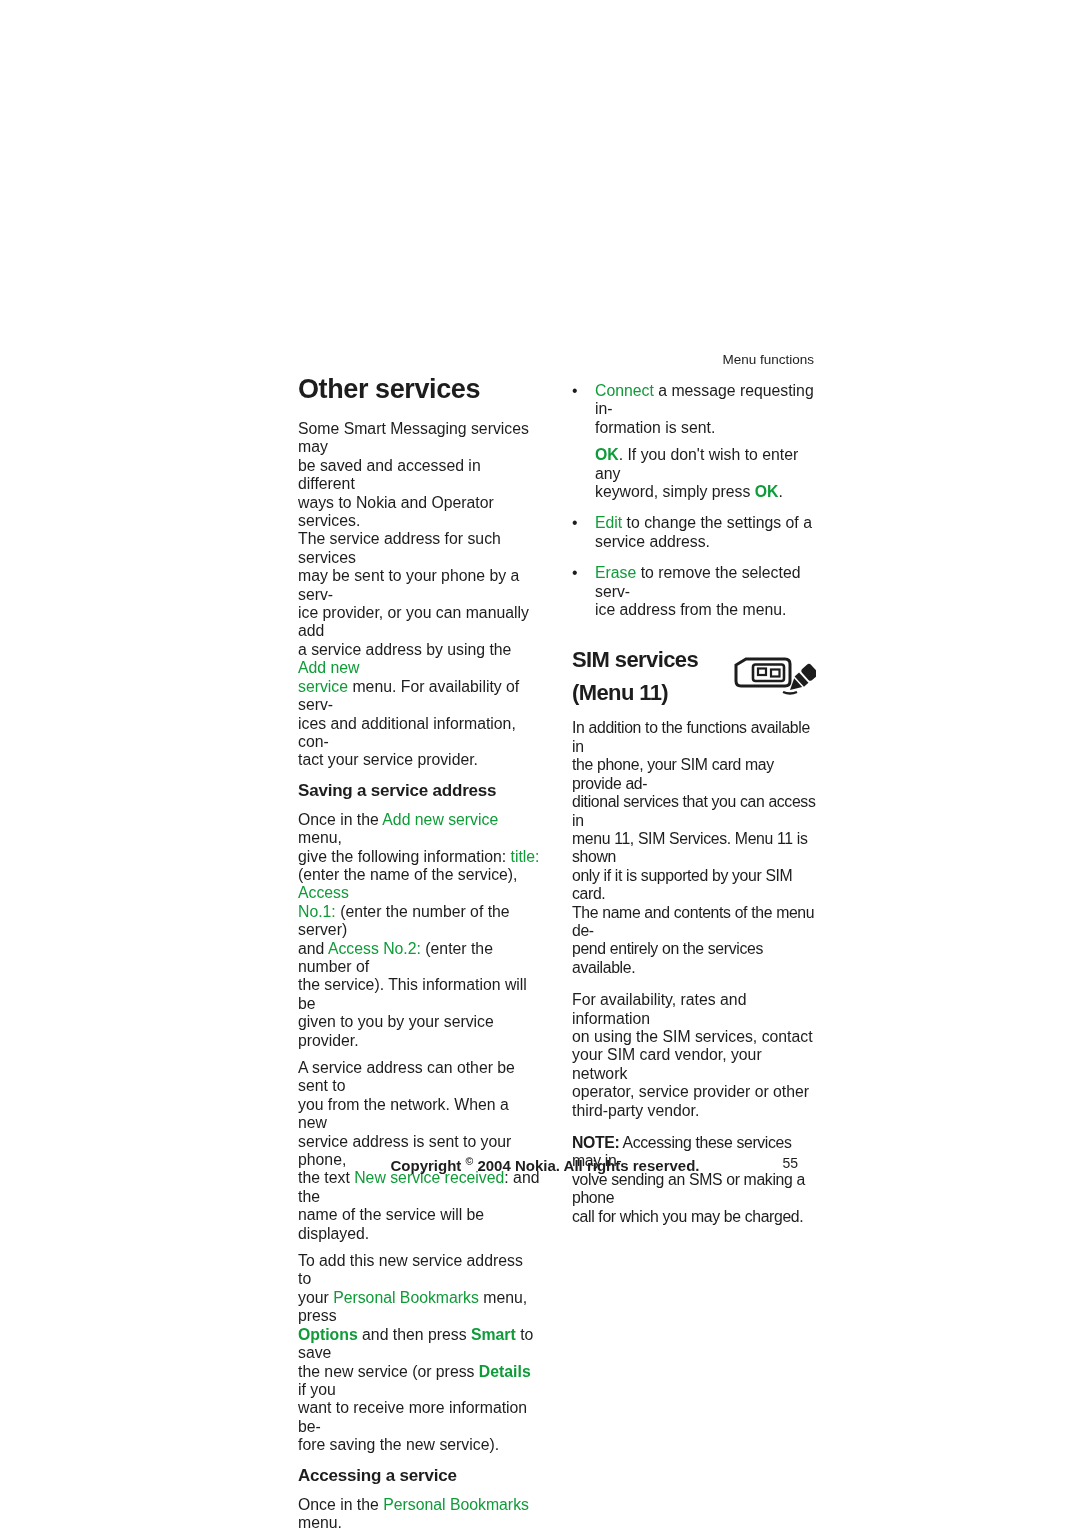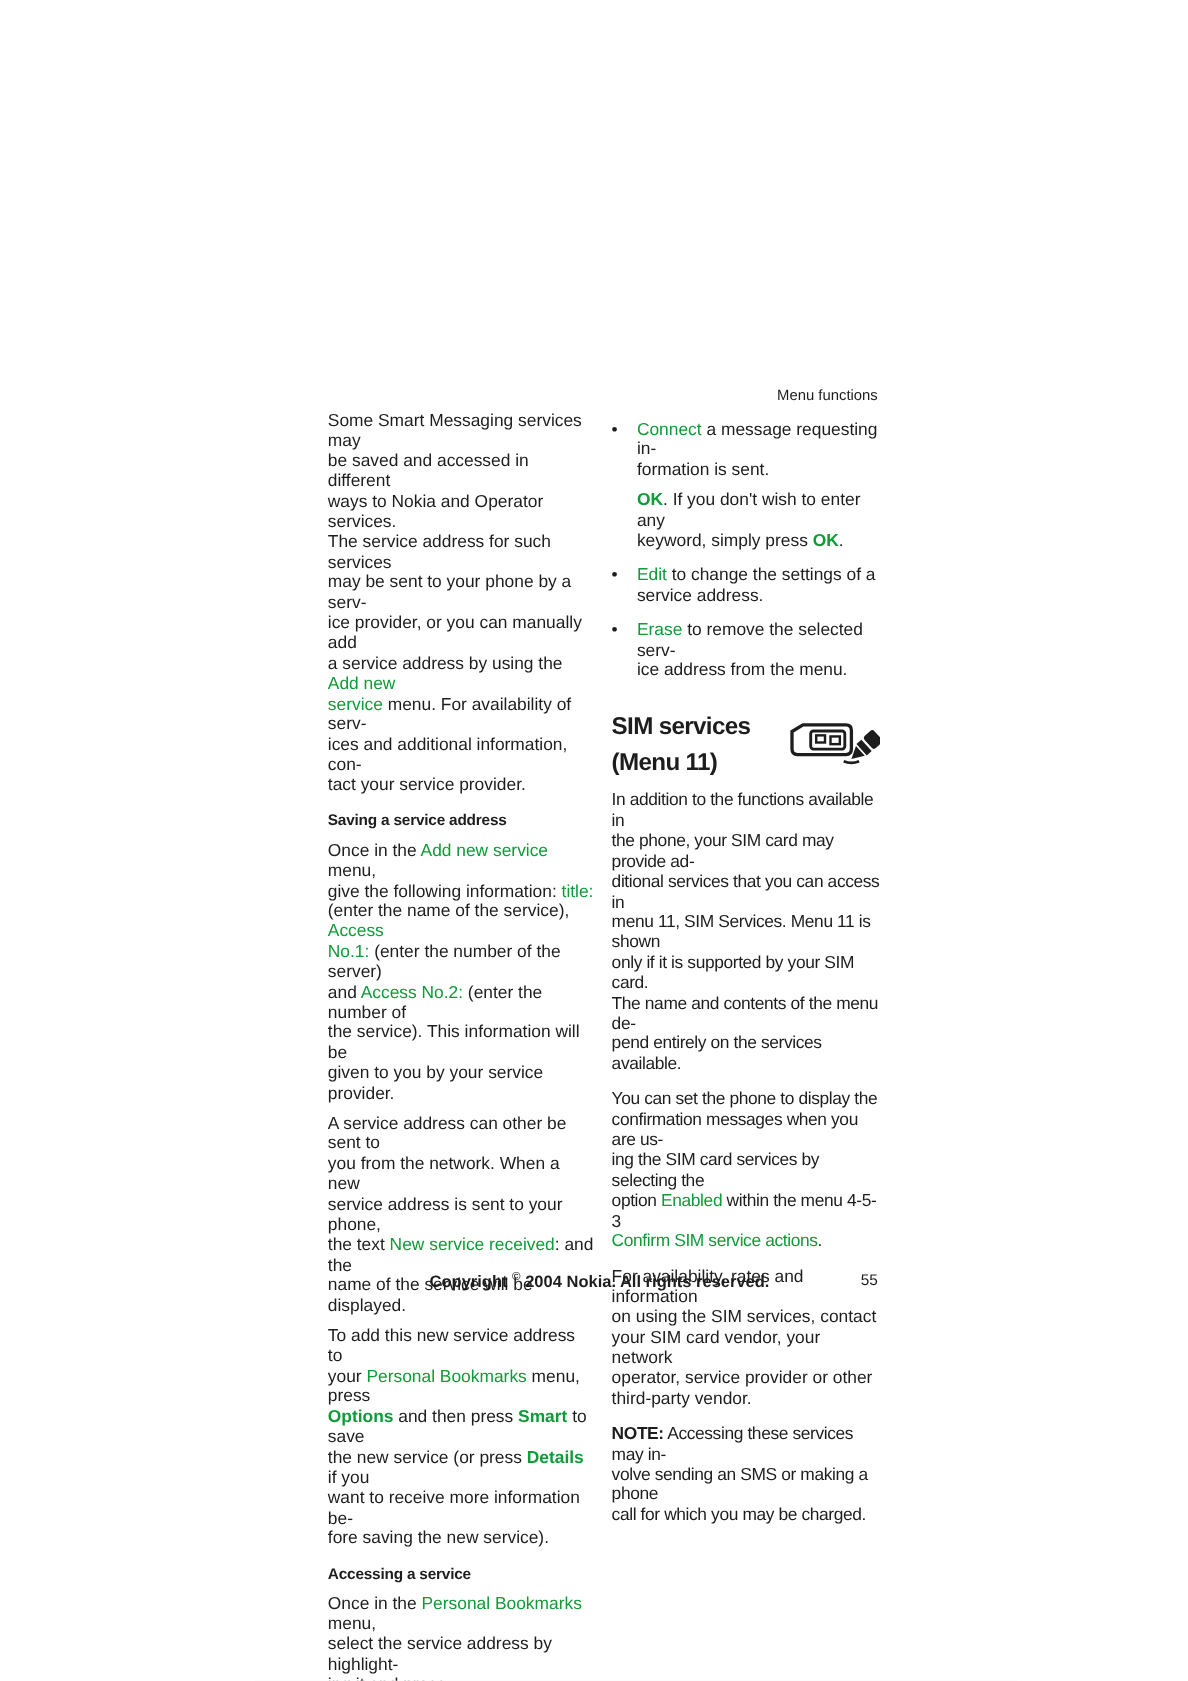--- a/index.html
+++ b/index.html
@@ -13,29 +13,29 @@
     background:#ffffff;
     color:#1d1d1d;
     overflow:hidden;
     margin:0 auto;
   }
   
   .col-left {
     position:absolute; left:298px; top:374px; width:242px;
   }
   .col-right {
-    position:absolute; left:556px; top:352px; width:244px;
+    position:absolute; left:572px; top:352px; width:244px;
   }
   
   .h1 {
     font-size:27px; font-weight:bold; line-height:30px;
     letter-spacing:-0.4px; margin:0 0 16px 0;
   }
   .h2 {
-    font-size:14px; font-weight:bold; line-height:24px;
+    font-size:17px; font-weight:bold; line-height:24px;
     letter-spacing:-0.2px; margin:8px 0 8px 0;
   }
   .body-p {
     font-size:15.8px; line-height:18.4px;
     white-space:pre-line;
     margin:0 0 9px 0;
   }
   .condensed { letter-spacing:-0.35px; }
   .rp { margin-bottom:14px; }   
   .run-g  { color:var(--green); }
@@ -72,20 +72,21 @@
     position:absolute; left:760px; top:1155px; width:38px;
     text-align:right; font-size:14px;
   }
 </style>
 </head>
 <body>
 
 <div class="page">
 
   <div class="col-left">
+    <h1 class="h1">Other services</h1>
 
     <p class="body-p"><span>Some Smart Messaging services may
 be saved and accessed in different
 ways to Nokia and Operator services.
 The service address for such services
 may be sent to your phone by a serv-
 ice provider, or you can manually add
 a service address by using the </span><span class="run-g">Add new
 service</span><span> menu. For availability of serv-
 ices and additional information, con-
@@ -171,25 +172,20 @@
       </svg>
     </div>
 
     <p class="body-p rp condensed"><span>In addition to the functions available in
 the phone, your SIM card may provide ad-
 ditional services that you can access in
 menu 11, SIM Services. Menu 11 is shown
 only if it is supported by your SIM card.
 The name and contents of the menu de-
 pend entirely on the services available.</span></p>
-    <p class="body-p rp condensed"><span>You can set the phone to display the
-confirmation messages when you are us-
-ing the SIM card services by selecting the
-option </span><span class="run-g">Enabled</span><span> within the menu 4-5-3
-</span><span class="run-g">Confirm SIM service actions</span><span>.</span></p>
     <p class="body-p rp"><span>For availability, rates and information
 on using the SIM services, contact
 your SIM card vendor, your network
 operator, service provider or other
 third-party vendor.</span></p>
     <p class="body-p rp condensed"><span class="run-b">NOTE:</span><span> Accessing these services may in-
 volve sending an SMS or making a phone
 call for which you may be charged.</span></p>
   </div>
 

